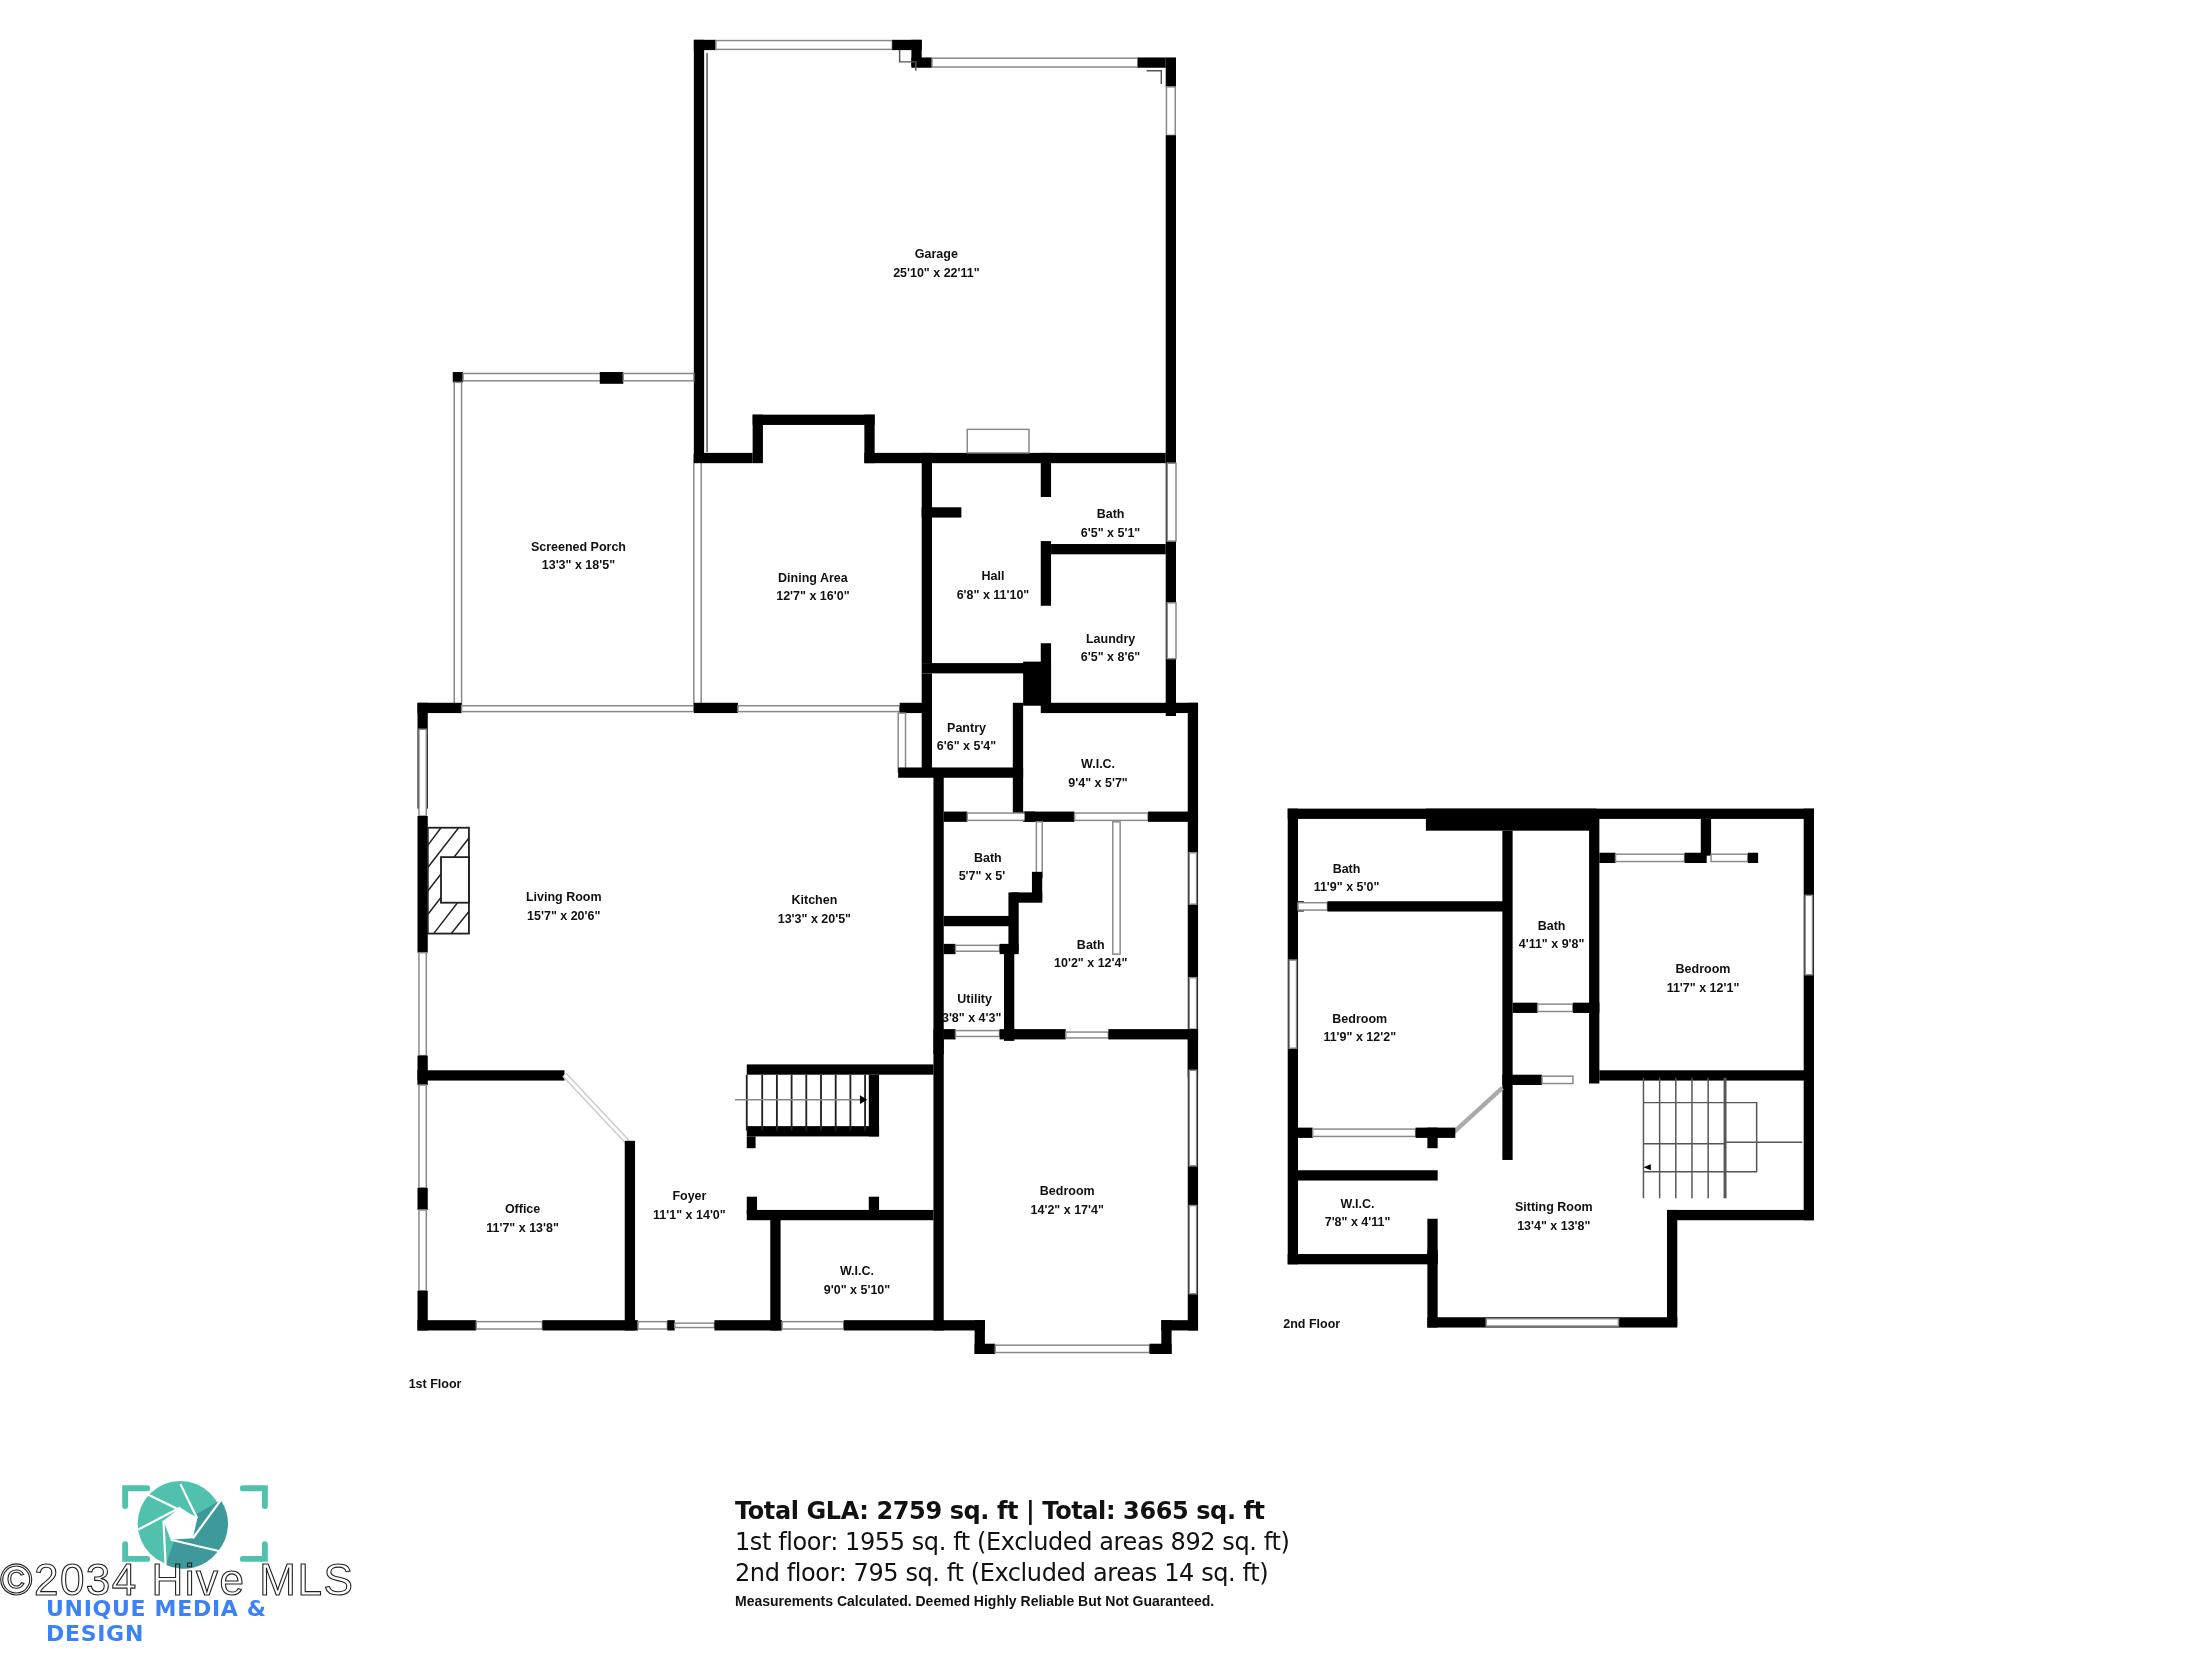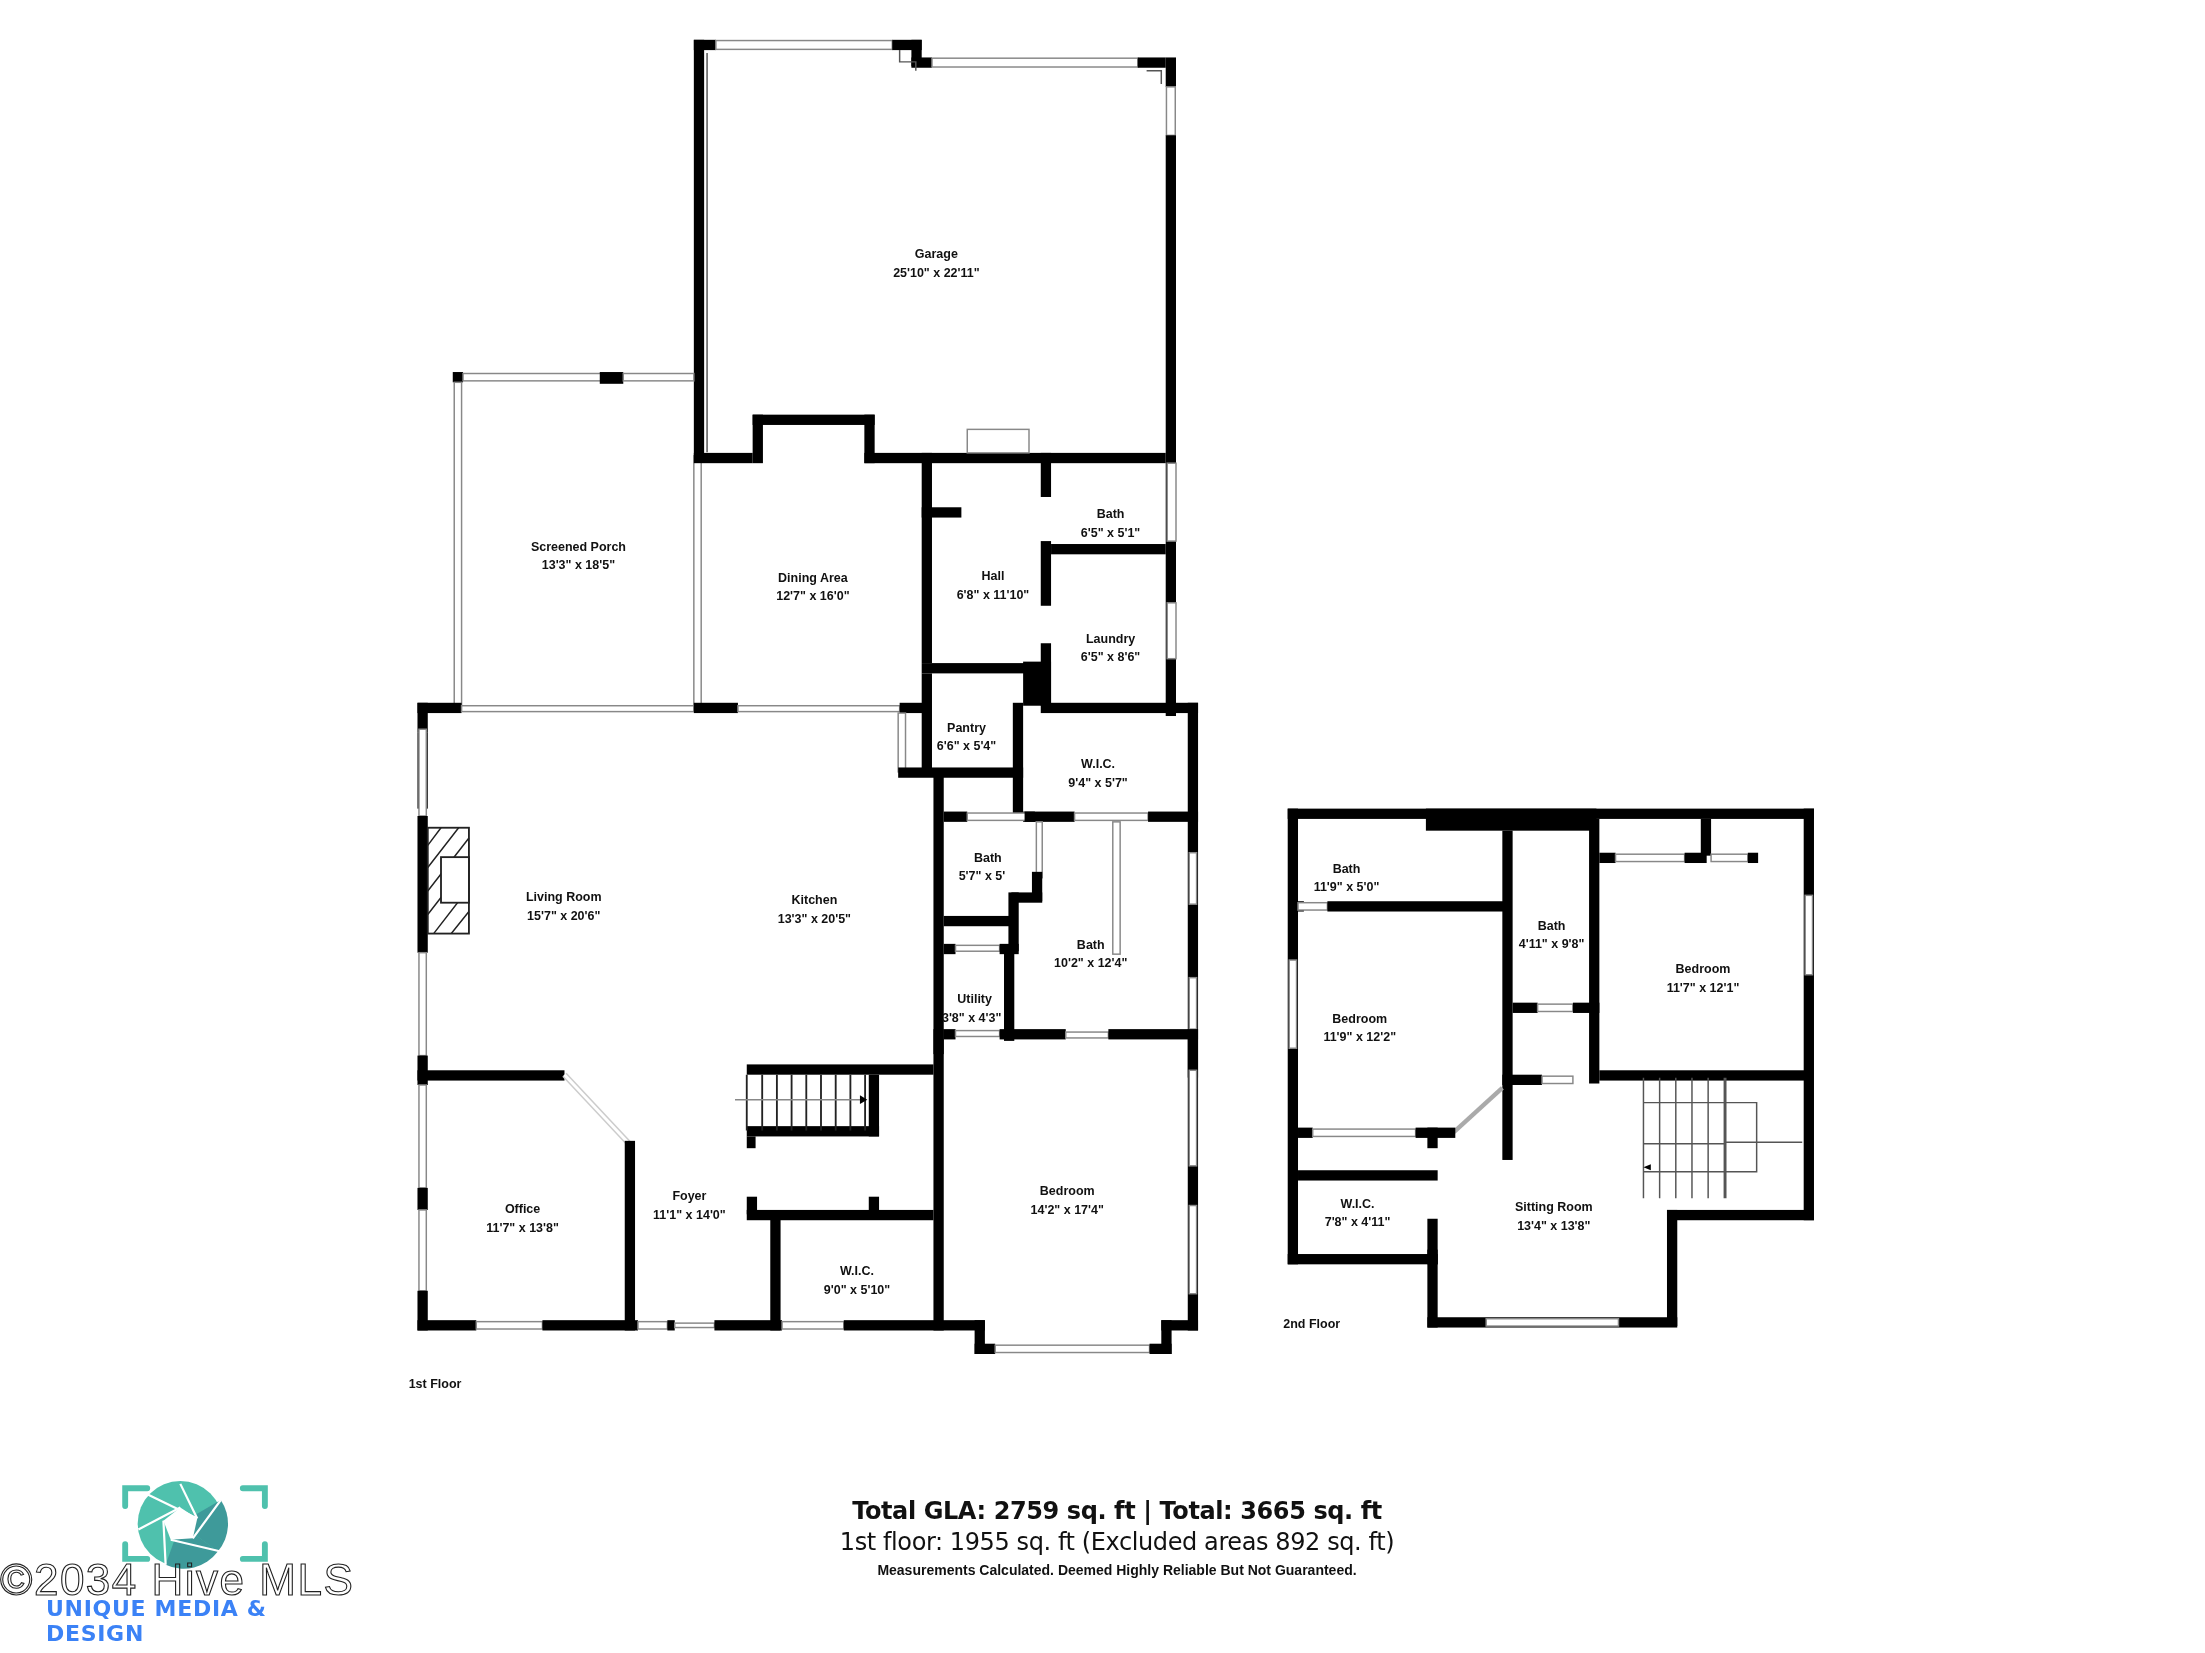--- a/index.html
+++ b/index.html
@@ -6,21 +6,21 @@
   body{width:2205px;height:1654px;position:relative;overflow:hidden;font-family:"Liberation Sans",sans-serif;}
   #plan{position:absolute;left:0;top:0;width:2205px;height:1654px;}
   .wall{fill:#000;}
   .win{fill:#fff;stroke:#888;stroke-width:2;}
   .thin{fill:none;stroke:#555;stroke-width:2;}
   .thinb{fill:none;stroke:#222;stroke-width:2.5;}
   .room-name{font-family:"Liberation Sans",sans-serif;font-weight:700;font-size:17px;fill:#111;text-anchor:middle;}
   .room-dim{font-family:"Liberation Sans",sans-serif;font-weight:700;font-size:17px;fill:#111;text-anchor:middle;}
   .floor-label{font-family:"Liberation Sans",sans-serif;font-weight:700;font-size:17px;fill:#111;}
   .tick{fill:#000;}
-  #totals{position:absolute;left:735px;top:1496px;width:764px;text-align:center;color:#111;}
+  #totals{position:absolute;left:735px;top:1496px;width:764px;color:#111;}
   #totals .t1{font-family:"DejaVu Sans",sans-serif;font-weight:700;font-size:24px;line-height:31px;letter-spacing:-0.4px;}
   #totals .t2{font-family:"DejaVu Sans",sans-serif;font-size:24px;line-height:31px;letter-spacing:-0.4px;}
   #totals .disc{font-family:"Liberation Sans",sans-serif;font-weight:700;font-size:14px;margin-top:4px;}
   #logo{position:absolute;left:0;top:1478px;width:368px;height:162px;}
   #logo .brand{position:absolute;left:46px;top:118px;font-family:"DejaVu Sans",sans-serif;font-weight:700;font-size:22px;color:#3b82f6;letter-spacing:0.7px;}
   #logo .wm{position:absolute;left:0;top:77px;font-family:"Liberation Sans",sans-serif;font-size:44px;color:transparent;-webkit-text-stroke:1.1px #222;letter-spacing:1.5px;}
 </style>
 </head>
 <body>
 
@@ -292,20 +292,21 @@
     <text class="room-name" x="2114" y="1648">Sitting Room</text>
     <text class="room-dim" x="2114" y="1673">13'4" x 13'8"</text>
 
     <text class="floor-label" x="1746" y="1806">2nd Floor</text>
   </g>
 </svg>
 
 <div id="totals">
   <div class="t1">Total GLA: 2759 sq. ft | Total: 3665 sq. ft</div>
   <div class="t2">1st floor: 1955 sq. ft (Excluded areas 892 sq. ft)</div>
+  <div class="t2">2nd floor: 795 sq. ft (Excluded areas 14 sq. ft)</div>
   <div class="disc">Measurements Calculated. Deemed Highly Reliable But Not Guaranteed.</div>
 </div>
 
 <div id="logo">
   <svg width="368" height="125" viewBox="0 0 500 170" style="position:absolute;left:0;top:0">
 
     <path d="M170 38 V14 H200 M330 14 H360 V38 M170 90 V110 H200 M330 110 H360 V90" fill="none" stroke="#4fc1ad" stroke-width="8" stroke-linecap="round"></path>
     <circle cx="245" cy="62" r="58" fill="#4fc1ad"></circle>
     <path d="M245 62 L300 30 A58 58 0 0 1 296 100 Z" fill="#3e9a9a"></path>
     <path d="M245 62 L296 100 A58 58 0 0 1 225 118 Z" fill="#3e9a9a"></path>

